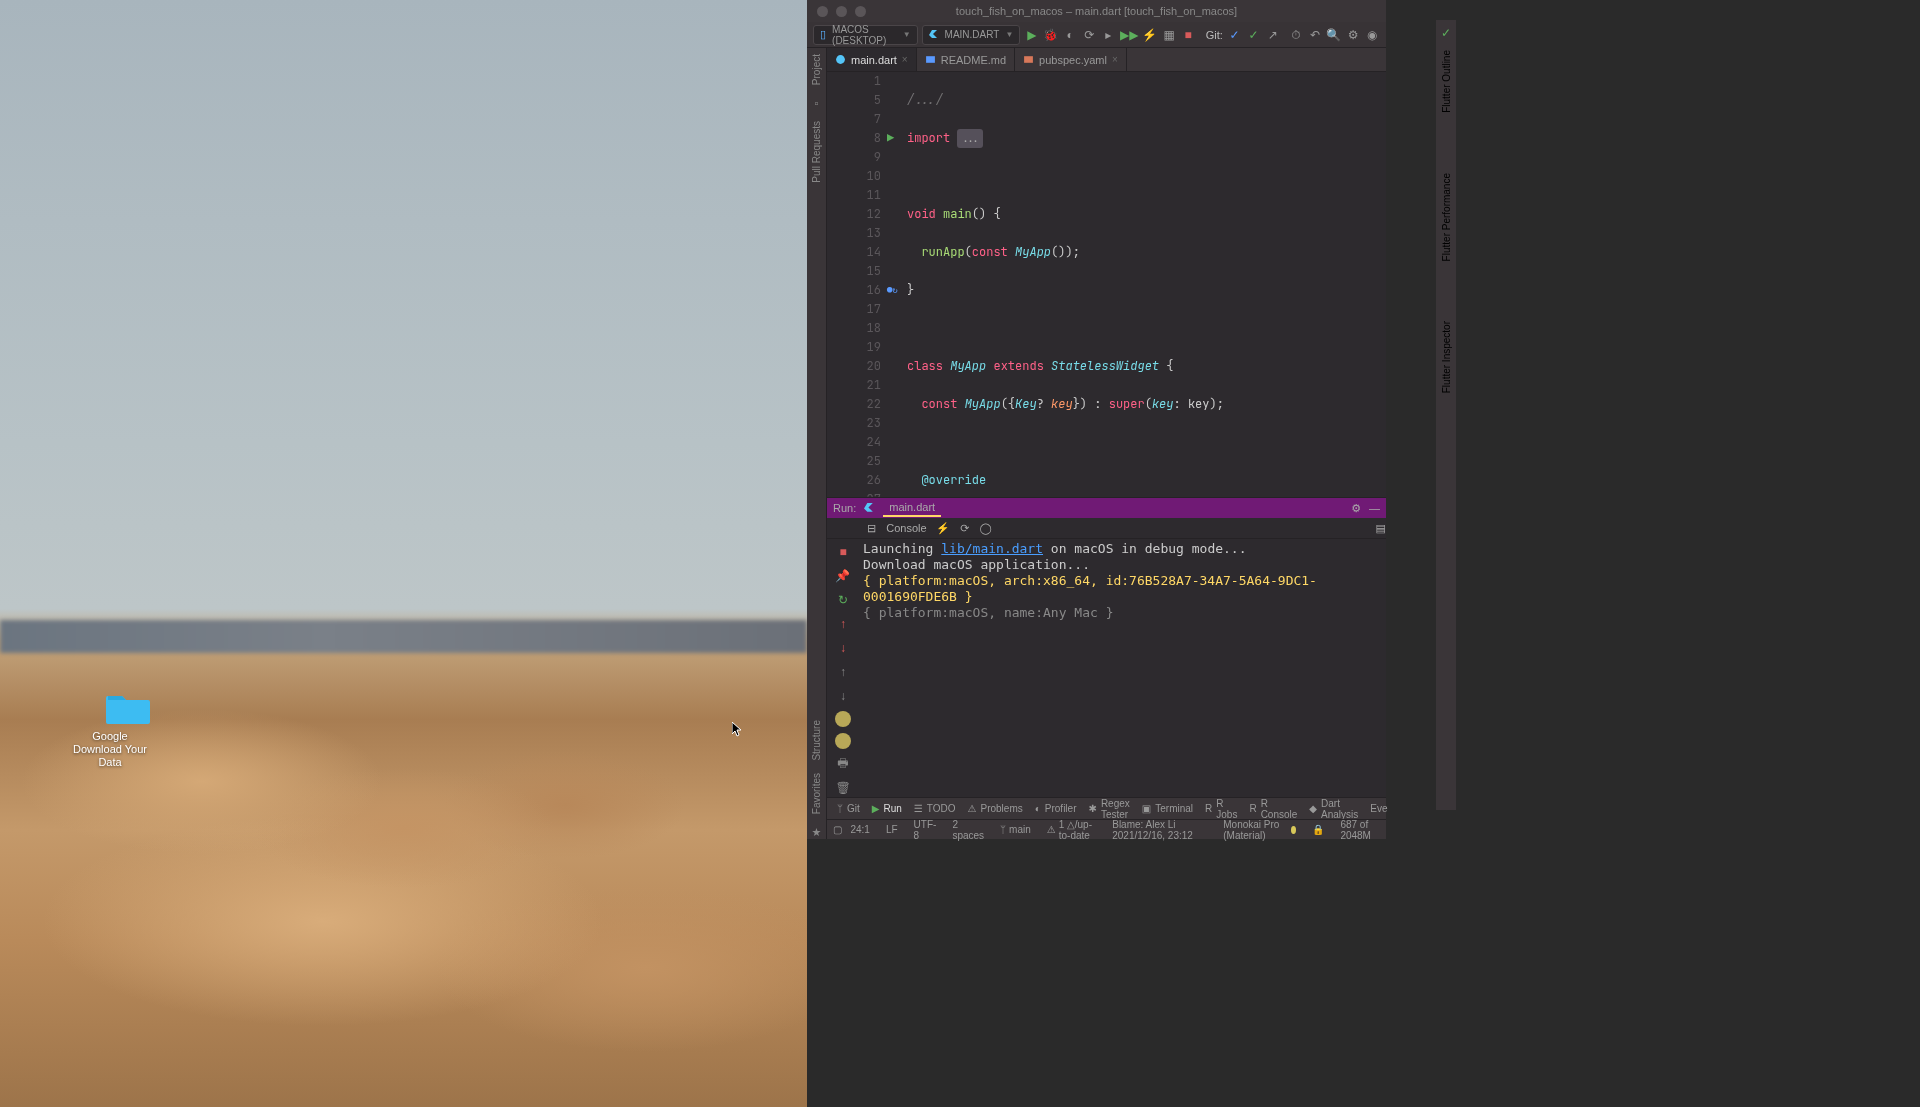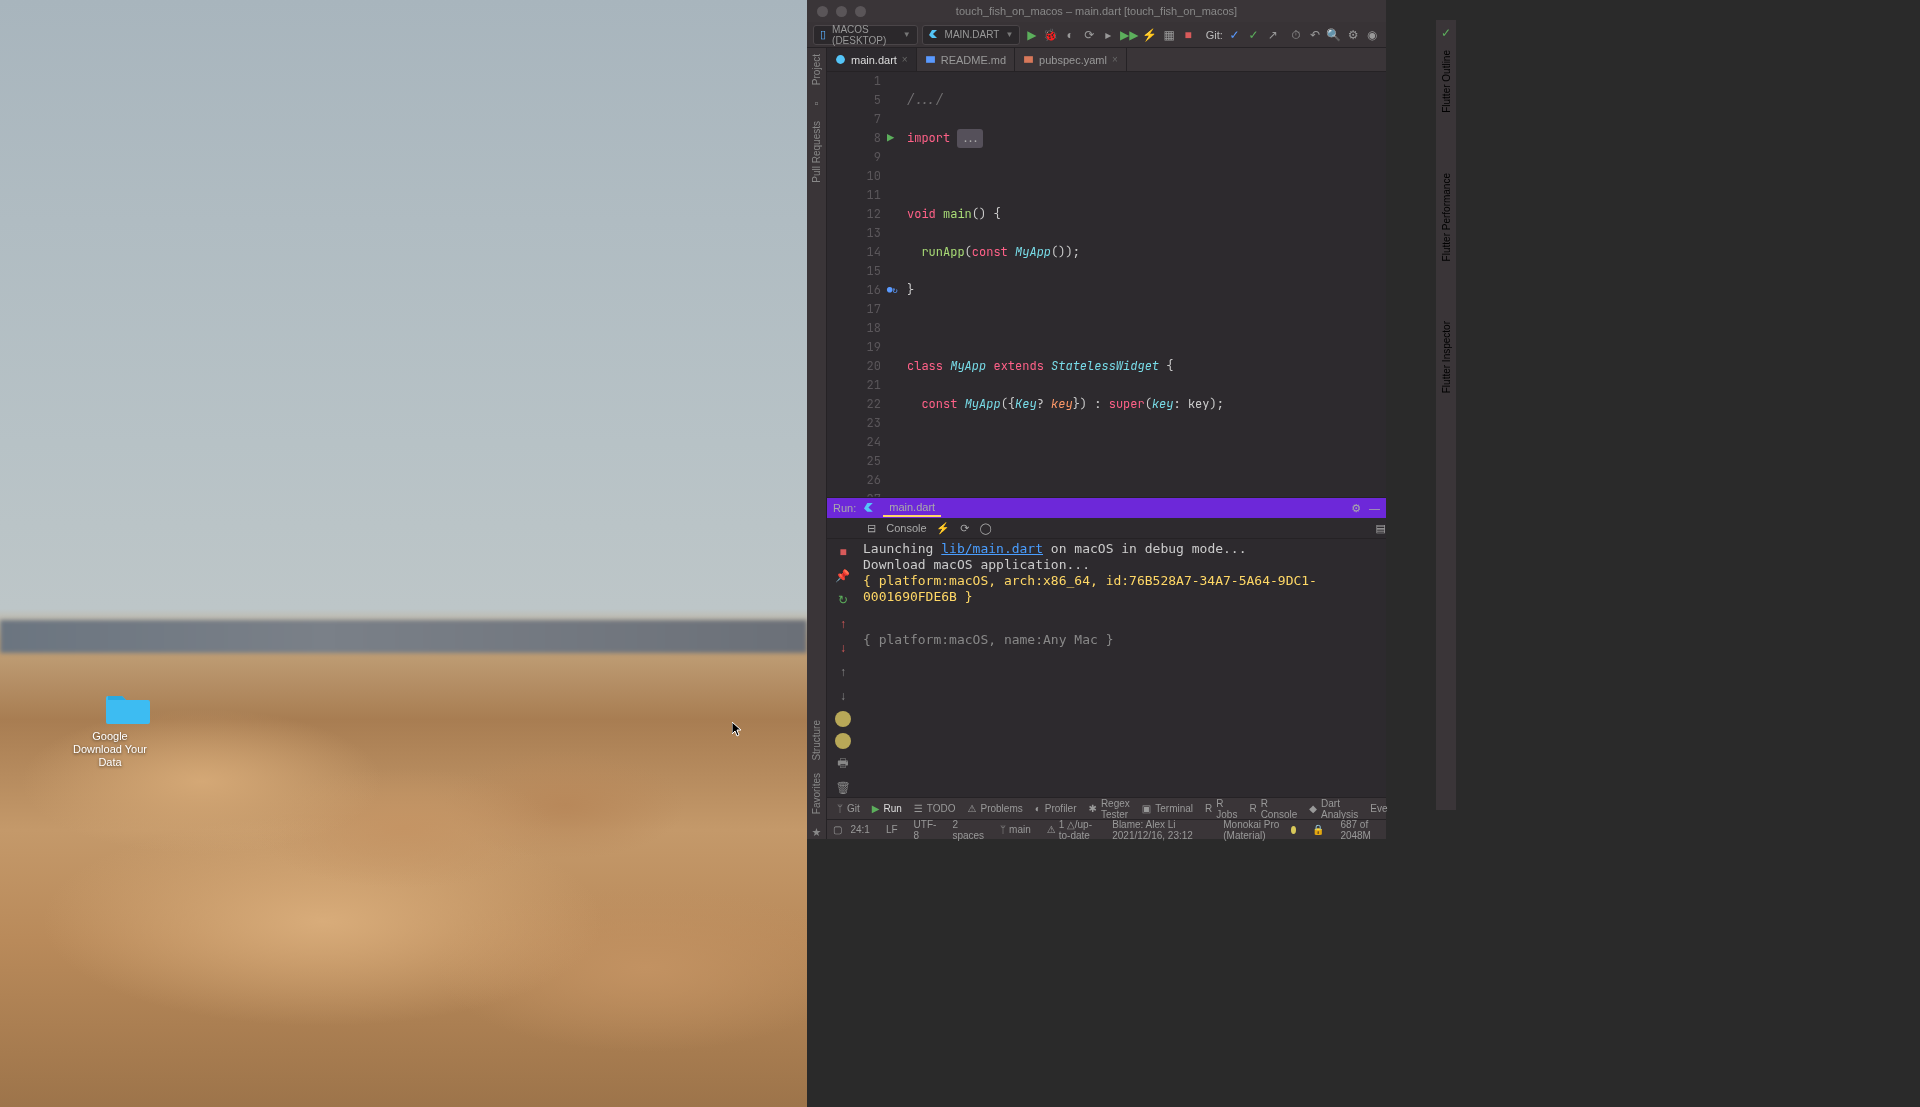--- a/index.html
+++ b/index.html
@@ -175,21 +175,21 @@
 .param { color: #fc9867; font-style: italic; }
 .cmt { color: #727072; font-style: italic; }
 .annot { color: #78dce8; }
 .const-kw { color: #ff6188; }
 .named { color: #78dce8; font-style: italic; }
 .fold { display: inline-block; background: #55505a; color: #aaa; padding: 0 4px; border-radius: 3px; font-size: 10px; }
 
 .run-panel { border-top: 1px solid #252225; display: flex; flex-direction: column; height: 300px; }
 .run-hdr {
   height: 22px; display: flex; align-items: center;
-  background: #6d28d9; padding: 0 6px; gap: 8px;
+  background: #701a75; padding: 0 6px; gap: 8px;
   font-size: 11px; color: #aaa;
 }
 .run-hdr .rtab { padding: 2px 6px; border-bottom: 2px solid #ffd866; }
 .run-sub {
   height: 22px; display: flex; align-items: center; gap: 10px;
   padding-left: 40px; font-size: 11px; color: #aaa;
   border-bottom: 1px solid #252225;
 }
 .run-body { flex: 1; display: flex; }
 .run-sidebtns {
@@ -200,21 +200,21 @@
 .rsb.red { color: #d85a5a; }
 .rsb.green { color: #5caf5c; }
 .rsb.yellowbg { background: #b8a858; border-radius: 50%; width: 16px; height: 16px; }
 .console {
   flex: 1; font-family: Menlo, monospace; font-size: 13px; line-height: 16px;
   padding: 2px 4px; color: #ccc;
 }
 .console a { color: #4a9eff; text-decoration: underline; }
 .hlwarn { background: #e8e800; color: #8a1a1a; display: inline; padding: 0 2px; }
 .warn2 { color: #ffd866; }
-.grey { color: #888; margin-top: 27px; }
+.grey { color: #888; }
 
 .bottom-tools {
   height: 22px; background: #3a3538; border-top: 1px solid #252225;
   display: flex; align-items: center; gap: 4px; padding: 0 6px;
   font-size: 10px; color: #999;
 }
 .btool { display: flex; align-items: center; gap: 4px; padding: 0 4px; cursor: pointer; }
 .btool.active { color: #ddd; }
 
 .statusbar {
@@ -374,20 +374,21 @@
 <div class="line"><span class="cmt">/.../</span></div>
 <div class="line"><span class="kw">import</span> <span class="fold">...</span></div>
 <div class="line"></div>
 <div class="line"><span class="kw">void</span> <span class="fn">main</span>() {</div>
 <div class="line">  <span class="fn">runApp</span>(<span class="const-kw">const</span> <span class="type">MyApp</span>());</div>
 <div class="line">}</div>
 <div class="line"></div>
 <div class="line"><span class="kw">class</span> <span class="type">MyApp</span> <span class="kw">extends</span> <span class="type">StatelessWidget</span> {</div>
 <div class="line">  <span class="const-kw">const</span> <span class="type">MyApp</span>({<span class="type">Key</span>? <span class="param">key</span>}) : <span class="kw">super</span>(<span class="named">key</span>: key);</div>
 <div class="line"></div>
+<div class="line">  <span class="annot">@override</span></div>
 
 
 
 
 
 
 
 
 
 

